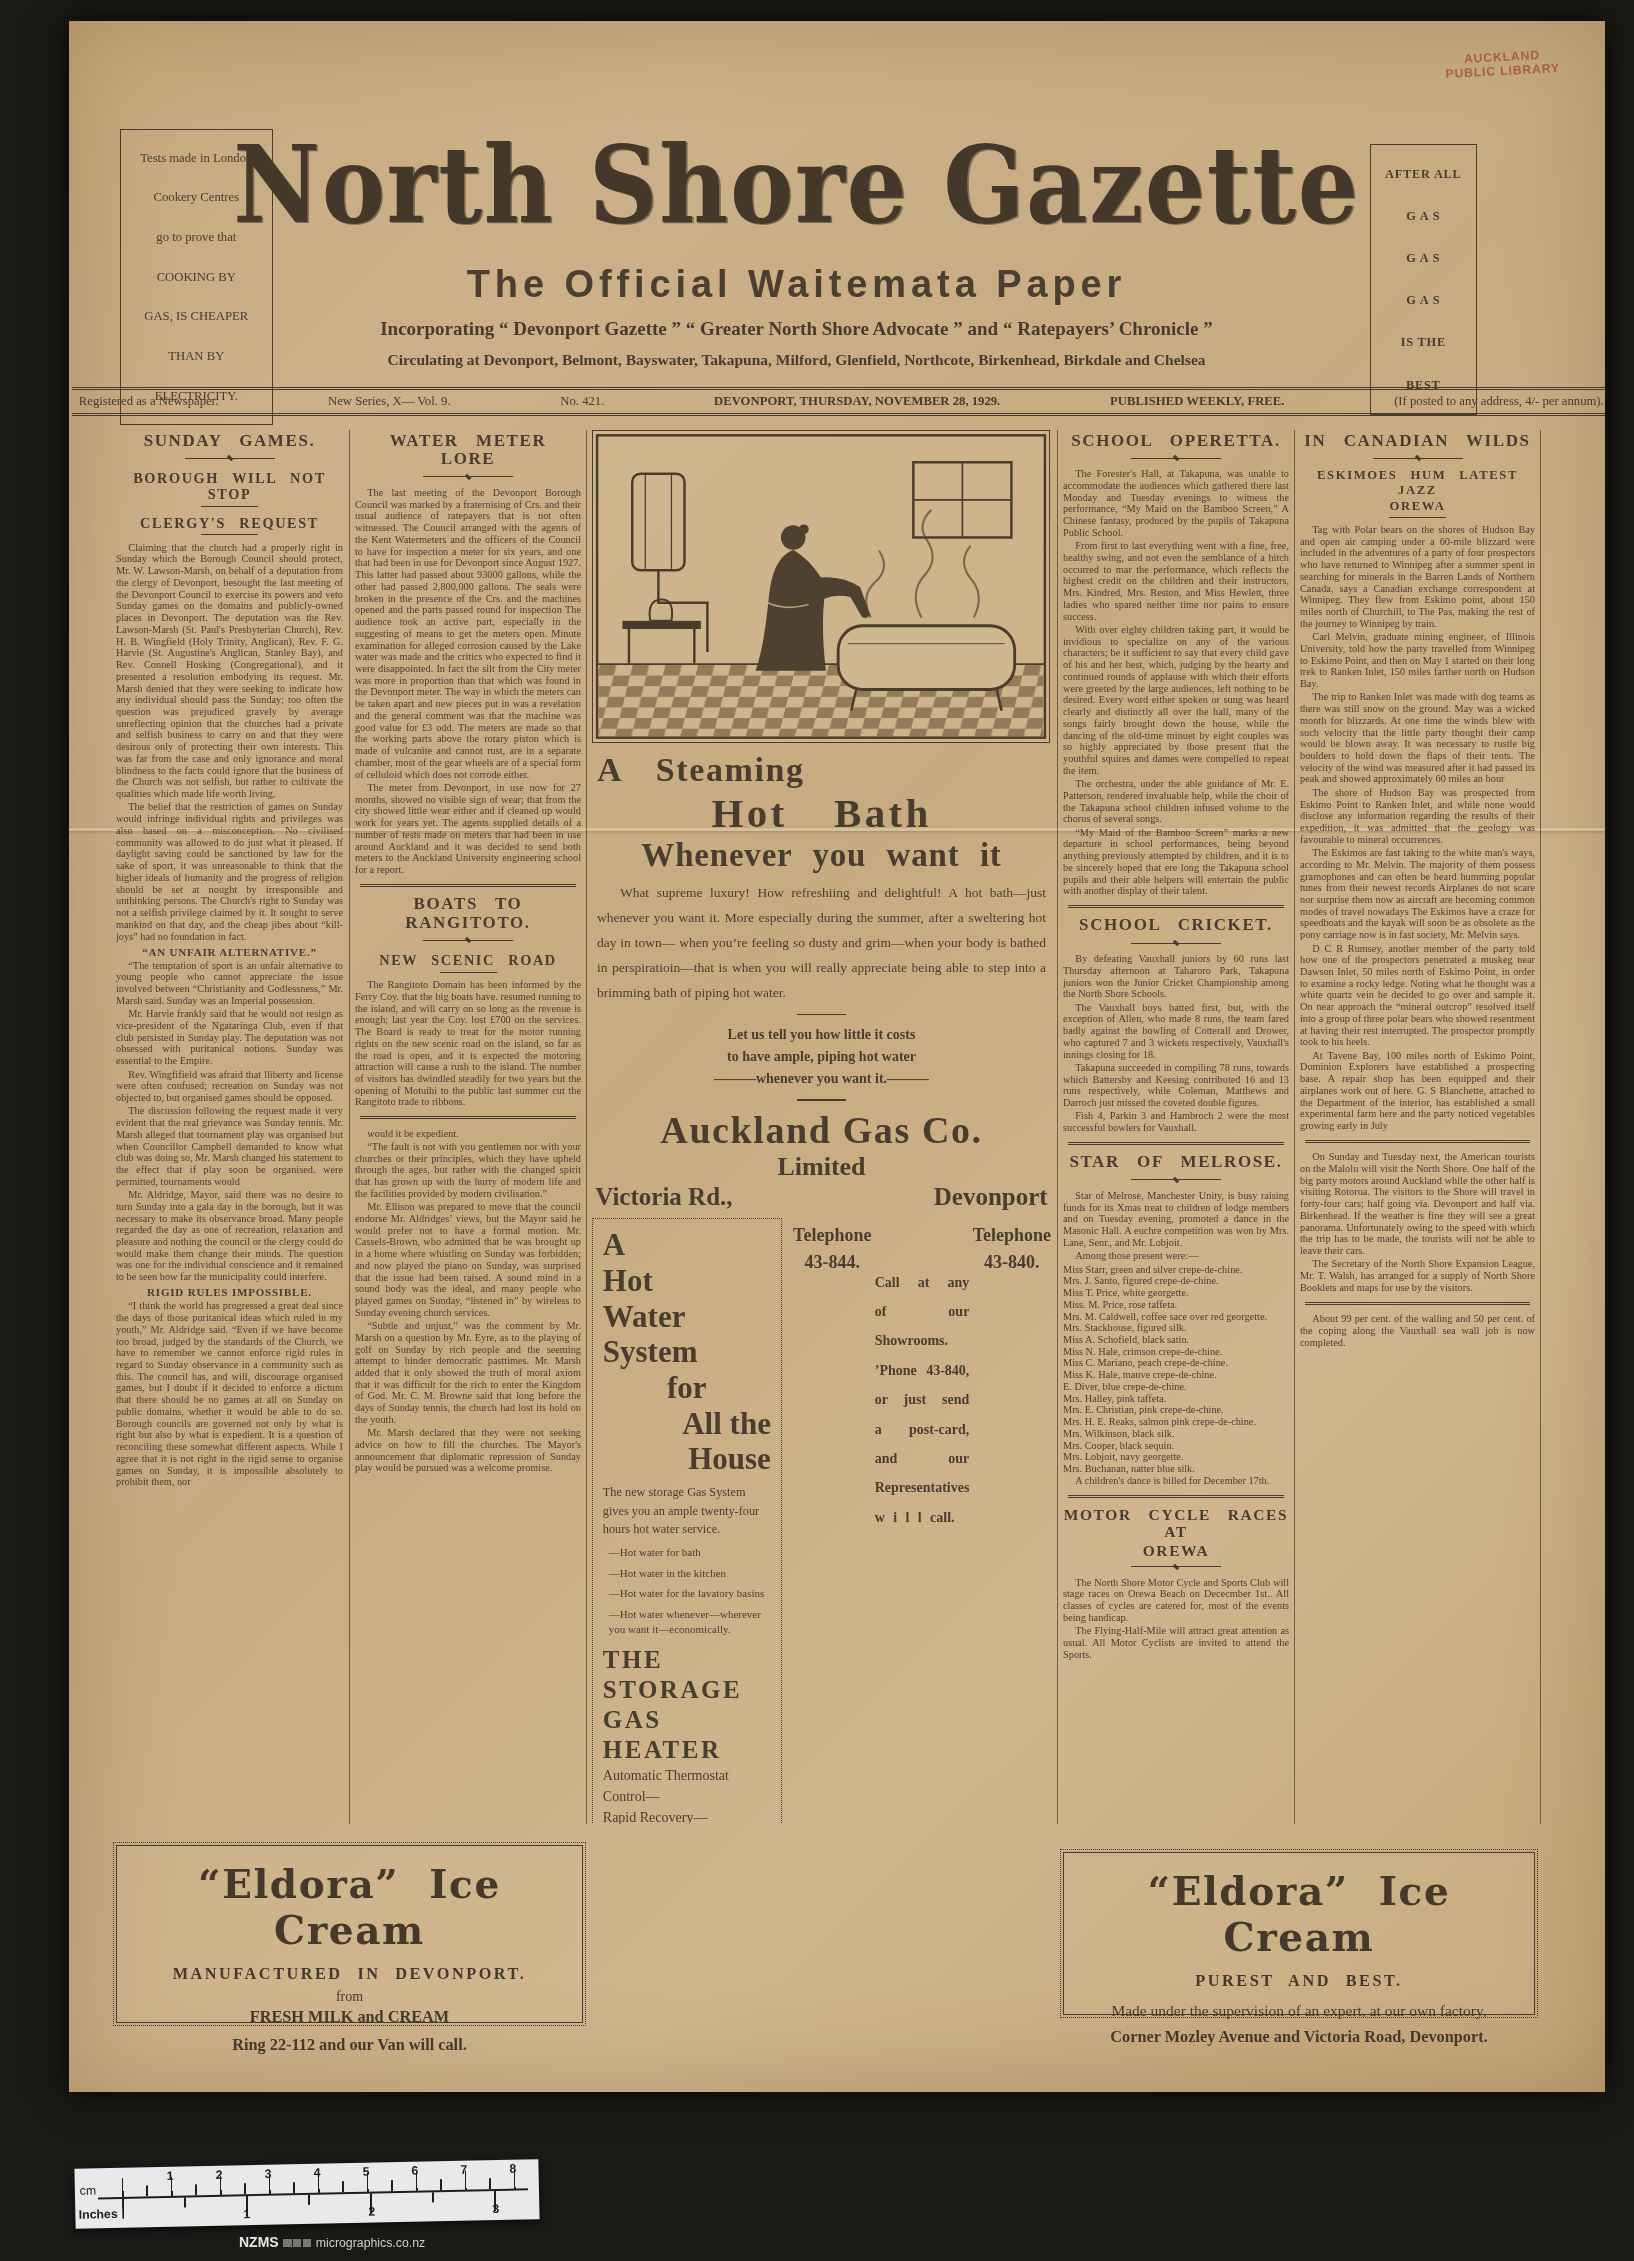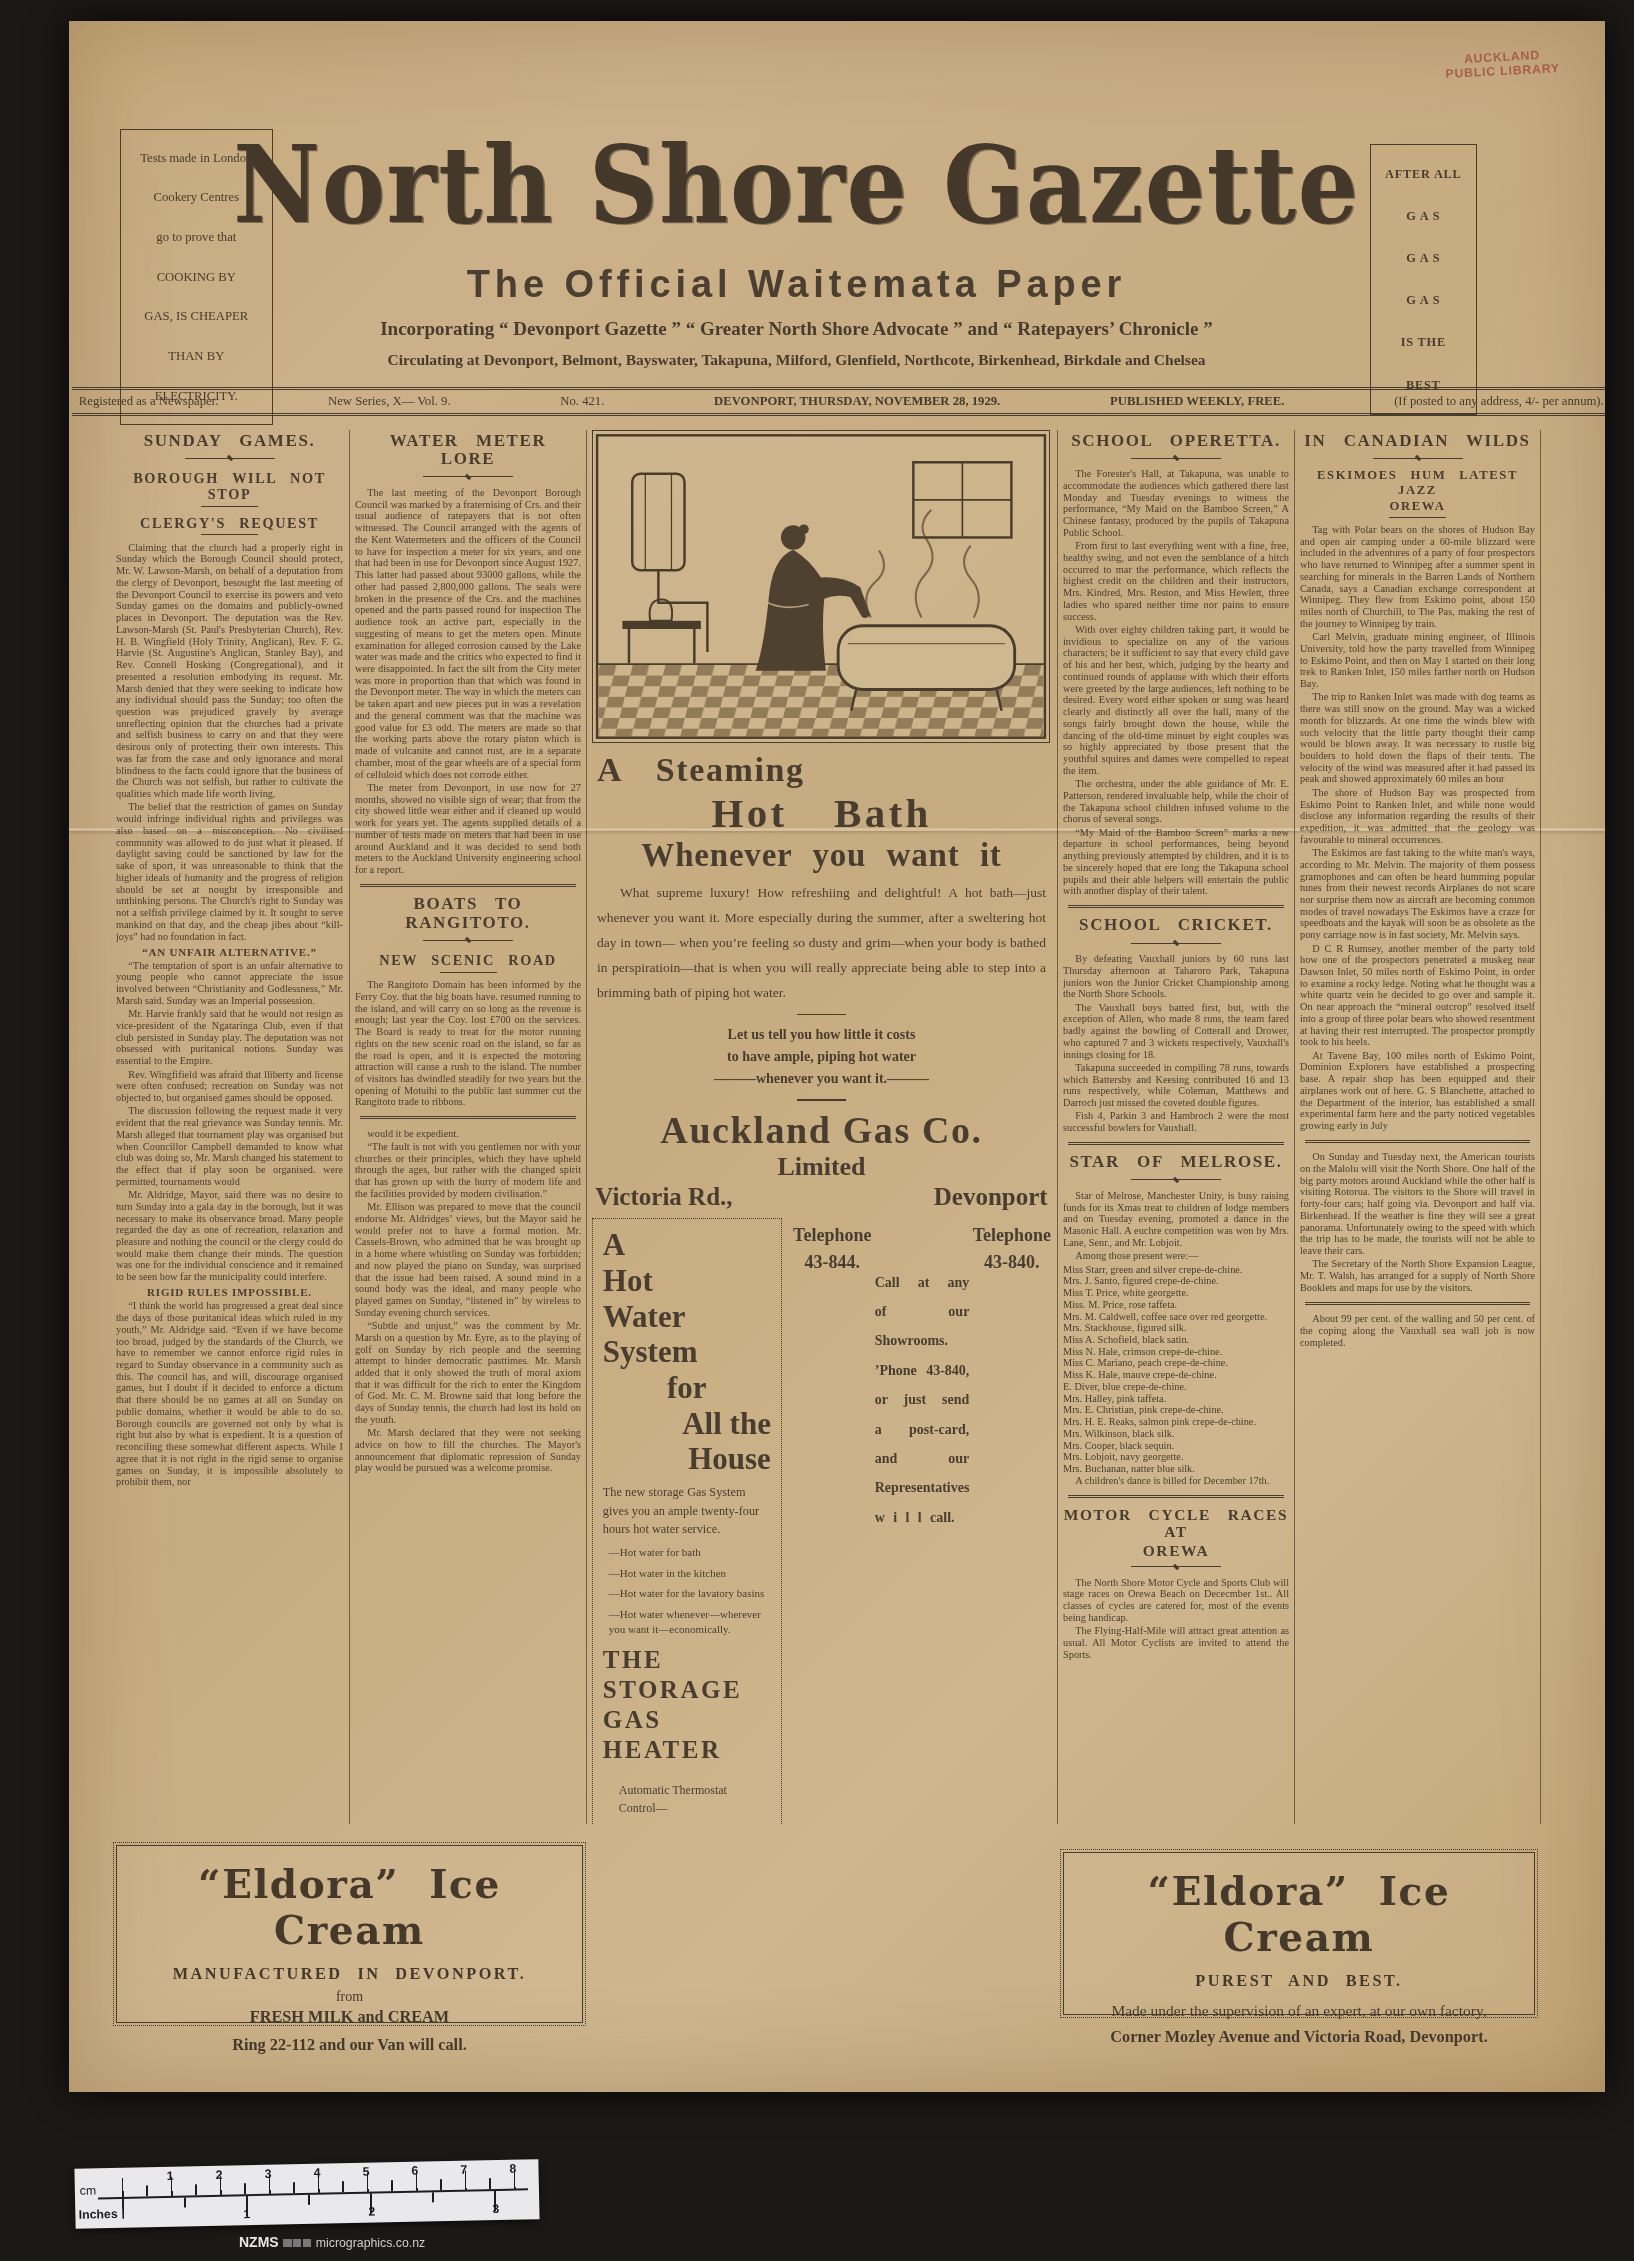--- a/index.html
+++ b/index.html
@@ -63,21 +63,21 @@
   .gas-co{font-size:38px;font-weight:bold;text-align:center;letter-spacing:1.6px;margin-top:8.2px;}
   .gas-ltd{font-size:26px;font-weight:bold;text-align:center;}
   .gas-addr{display:flex;justify-content:space-between;font-size:25px;font-weight:bold;padding:1.6px 3.3px 6.5px;}
   .gas-flex{display:flex;gap:11.4px;}
   .sysbox{border:1.6px dotted #4a3c2b;width:245px;padding:8.2px 9.8px;box-sizing:border-box;}
   .sysword{font-size:31px;font-weight:bold;line-height:1.15;}
   .w-c{text-align:center;}.w-r{text-align:right;}
   .sys-body{font-size:12.3px;line-height:1.5;margin:6.5px 0 3.3px;}
   .bullet{font-size:11px;margin:6px;line-height:1.35;}
   .heater{font-size:25px;font-weight:bold;letter-spacing:2.5px;word-spacing:13px;margin-top:8.2px;line-height:1.2;}
-  .feat{font-size:12px;margin:16px;line-height:1.5;}
+  .feat{font-size:14px;margin:0;line-height:1.5;}
   .gas-right{flex:1;display:flex;flex-direction:row;align-items:flex-start;font-weight:bold;padding-top:3.3px;}
   .tel{font-size:18px;text-align:center;line-height:1.5;}
   .calltext{font-size:14px;text-align:justify;line-height:2.1;margin:46px 3.3px 33px;word-spacing:4.9px;}
   
   .eldora{position:absolute;border:1.6px solid #473c2e;outline:1.6px dotted #473c2e;outline-offset:2.5px;
           background:rgba(235,220,185,.10);text-align:center;padding:14.7px 8.2px;box-sizing:border-box;color:#44392b;}
   #eldoraL{left:47px;top:1824px;width:467px;height:178px;}
   #eldoraR{left:994px;top:1831px;width:472px;height:163px;}
   .eld-title{font-size:39px;font-weight:bold;font-family:"DejaVu Serif",serif;letter-spacing:1.6px;word-spacing:14.7px;}
   .eld-sub{font-size:16.3px;font-weight:bold;letter-spacing:2.5px;word-spacing:8.2px;margin-top:11.4px;}

